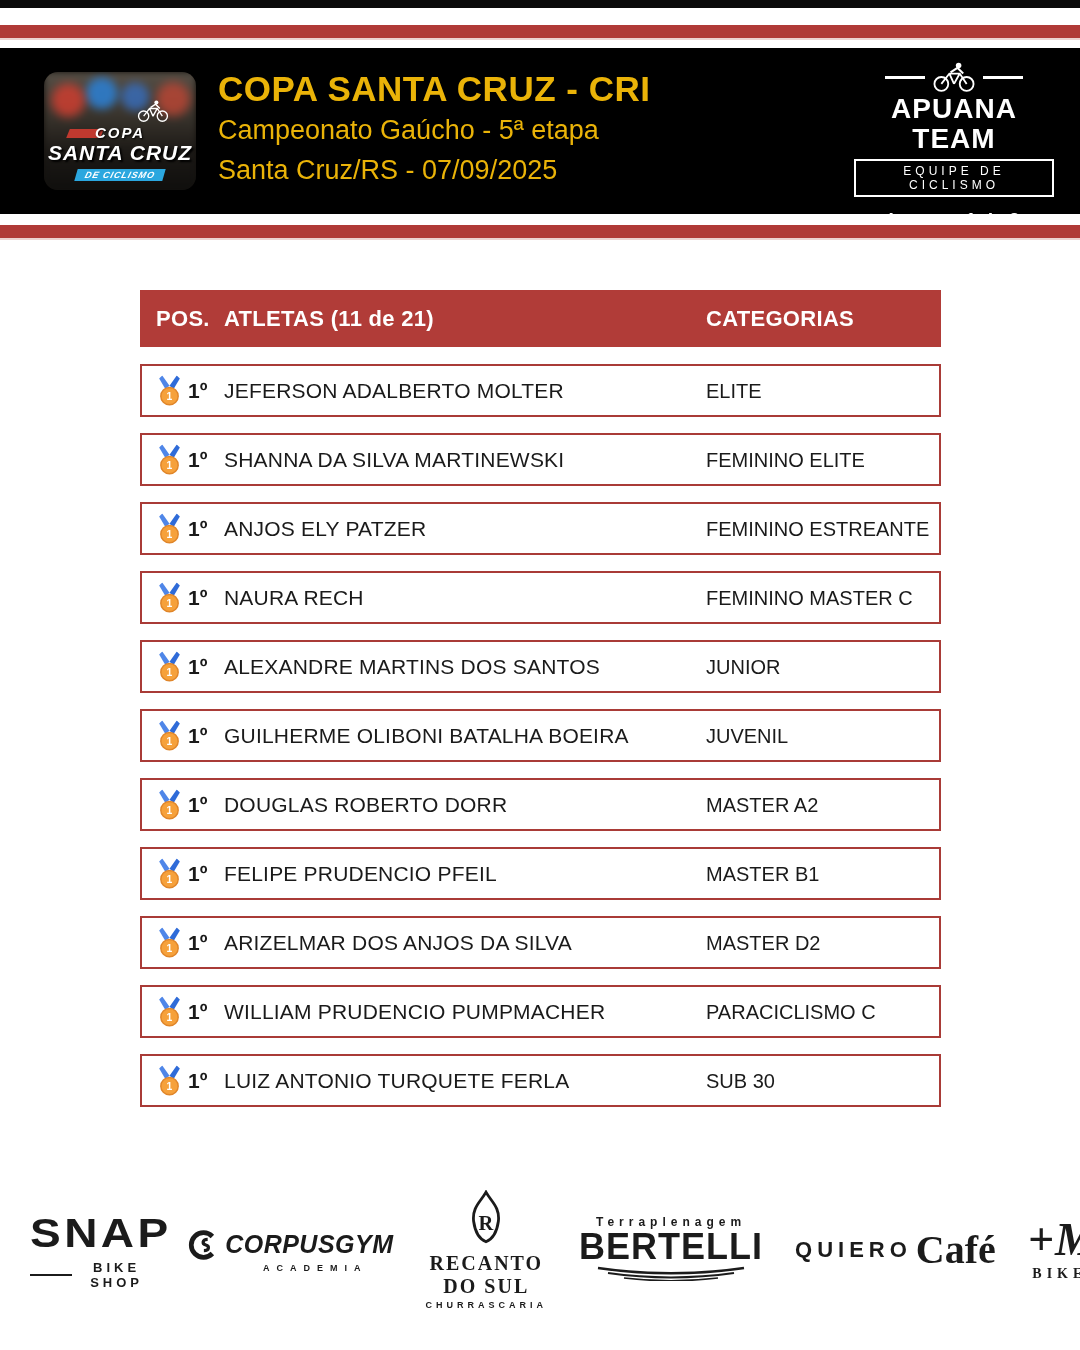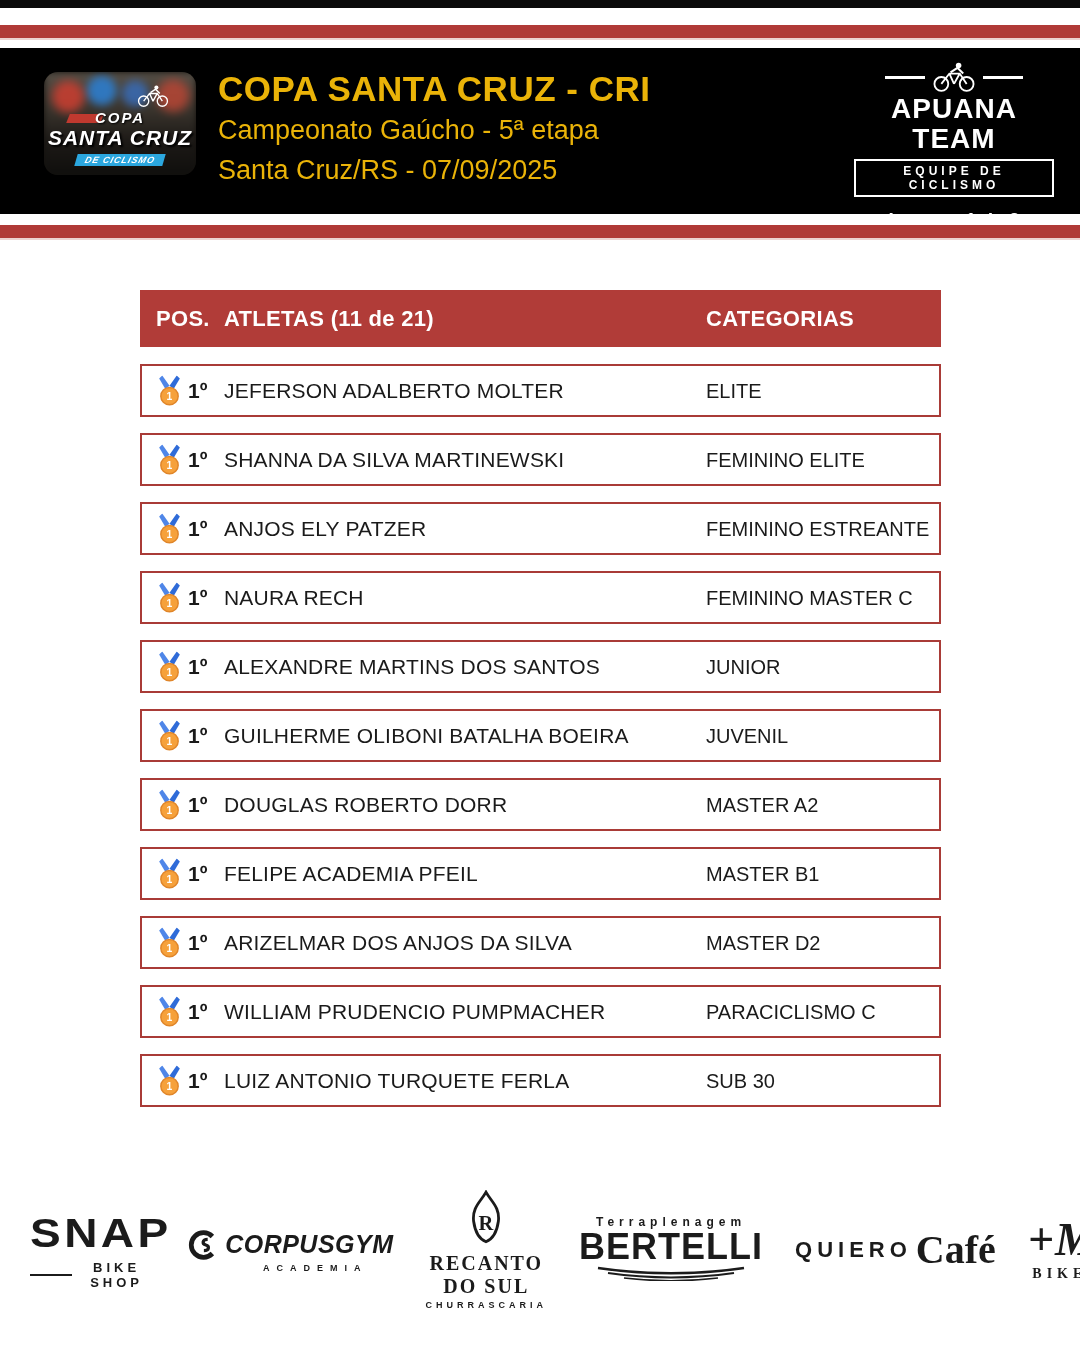--- a/index.html
+++ b/index.html
@@ -10,21 +10,21 @@
   
   .bar-black-top{position:absolute;left:0;top:0;width:1080px;height:8px;background:#0a0a0a;}
   .stripe{position:absolute;left:0;width:1080px;height:13px;background:#b03a37;box-shadow:0 2px 0 #ecd2d0;}
   .stripe-top{top:25px;}
   .stripe-bottom{top:225px;}
 
   
   .header-band{position:absolute;left:0;top:48px;width:1080px;height:166px;background:#000;}
 
   
-  .event-badge{position:absolute;left:44px;top:24px;width:152px;height:103px;border-radius:14px;overflow:hidden;background:#14120f;}
+  .event-badge{position:absolute;left:44px;top:24px;width:152px;height:118px;border-radius:14px;overflow:hidden;background:#14120f;}
   .badge-photo{position:absolute;inset:0;filter:blur(3px);
     background:
       radial-gradient(circle at 16% 24%, rgba(205,62,48,.85) 0 7%, transparent 14%),
       radial-gradient(circle at 38% 18%, rgba(45,125,205,.9) 0 8%, transparent 15%),
       radial-gradient(circle at 60% 21%, rgba(55,110,190,.8) 0 7%, transparent 14%),
       radial-gradient(circle at 85% 23%, rgba(190,70,52,.8) 0 7%, transparent 14%),
       linear-gradient(180deg,#564f46 0%,#38332c 38%,#1c1916 68%,#100f0d 100%);}
   .badge-text{position:absolute;left:0;right:0;bottom:8px;text-align:center;color:#fff;}
   .badge-cyclist{position:absolute;top:-26px;right:26px;width:34px;height:24px;}
   .badge-accent{position:absolute;top:4px;left:24px;width:34px;height:9px;background:#c0392f;transform:skewX(-22deg);}
@@ -37,21 +37,21 @@
   .title-block{position:absolute;left:218px;top:20px;color:#eab308;}
   .title-block h1{margin:0;font-size:35px;font-weight:700;line-height:42px;letter-spacing:.5px;}
   .title-sub{font-size:27px;font-weight:400;line-height:40px;}
 
   
   .team-block{position:absolute;right:26px;top:14px;width:200px;text-align:center;color:#fff;}
   .team-top{display:flex;align-items:center;justify-content:center;gap:6px;height:30px;}
   .tline{display:inline-block;width:40px;height:3px;background:#fff;}
   .bike-icon{width:46px;height:30px;}
   .team-name{font-size:28px;font-weight:800;letter-spacing:1px;line-height:30px;margin-top:2px;}
-  .team-tag{display:inline-block;border:2px solid #fff;padding:3px 9px;font-size:12px;font-weight:700;letter-spacing:4px;margin-top:5px;}
+  .team-tag{display:inline-block;border:2px solid #fff;padding:3px 9px;font-size:12px;font-weight:400;letter-spacing:4px;margin-top:5px;}
   .image-counter{margin-top:12px;font-size:19px;font-weight:600;}
 
   
   .results{position:absolute;left:140px;top:290px;width:801px;}
   .thead{position:relative;height:57px;background:#b13c38;color:#fff;}
   .thead span{position:absolute;top:50%;transform:translateY(-50%);font-size:22px;font-weight:700;letter-spacing:.3px;}
   .th-pos{left:16px;}
   .th-ath{left:84px;}
   .th-cat{left:566px;}
   .tbody{margin-top:17px;}
@@ -237,21 +237,21 @@
   </div>
 
   <div class="row">
     <svg class="medal" viewBox="0 0 22 30">
       <polygon points="4,0 11,10 7,13 1,3" fill="#4f86e8"></polygon>
       <polygon points="18,0 11,10 15,13 21,3" fill="#2f6bd8"></polygon>
       <circle cx="11" cy="20" r="8.4" fill="#f6a13b" stroke="#e0862a" stroke-width="1.4"></circle>
       <text x="11" y="24" text-anchor="middle" font-size="10" font-weight="bold" fill="#ffffff" font-family="Liberation Sans, sans-serif">1</text>
     </svg>
     <span class="pos">1º</span>
-    <span class="name">FELIPE ACADEMIA PFEIL</span>
+    <span class="name">FELIPE PRUDENCIO PFEIL</span>
     <span class="cat">MASTER B1</span>
   </div>
 
   <div class="row">
     <svg class="medal" viewBox="0 0 22 30">
       <polygon points="4,0 11,10 7,13 1,3" fill="#4f86e8"></polygon>
       <polygon points="18,0 11,10 15,13 21,3" fill="#2f6bd8"></polygon>
       <circle cx="11" cy="20" r="8.4" fill="#f6a13b" stroke="#e0862a" stroke-width="1.4"></circle>
       <text x="11" y="24" text-anchor="middle" font-size="10" font-weight="bold" fill="#ffffff" font-family="Liberation Sans, sans-serif">1</text>
     </svg>

